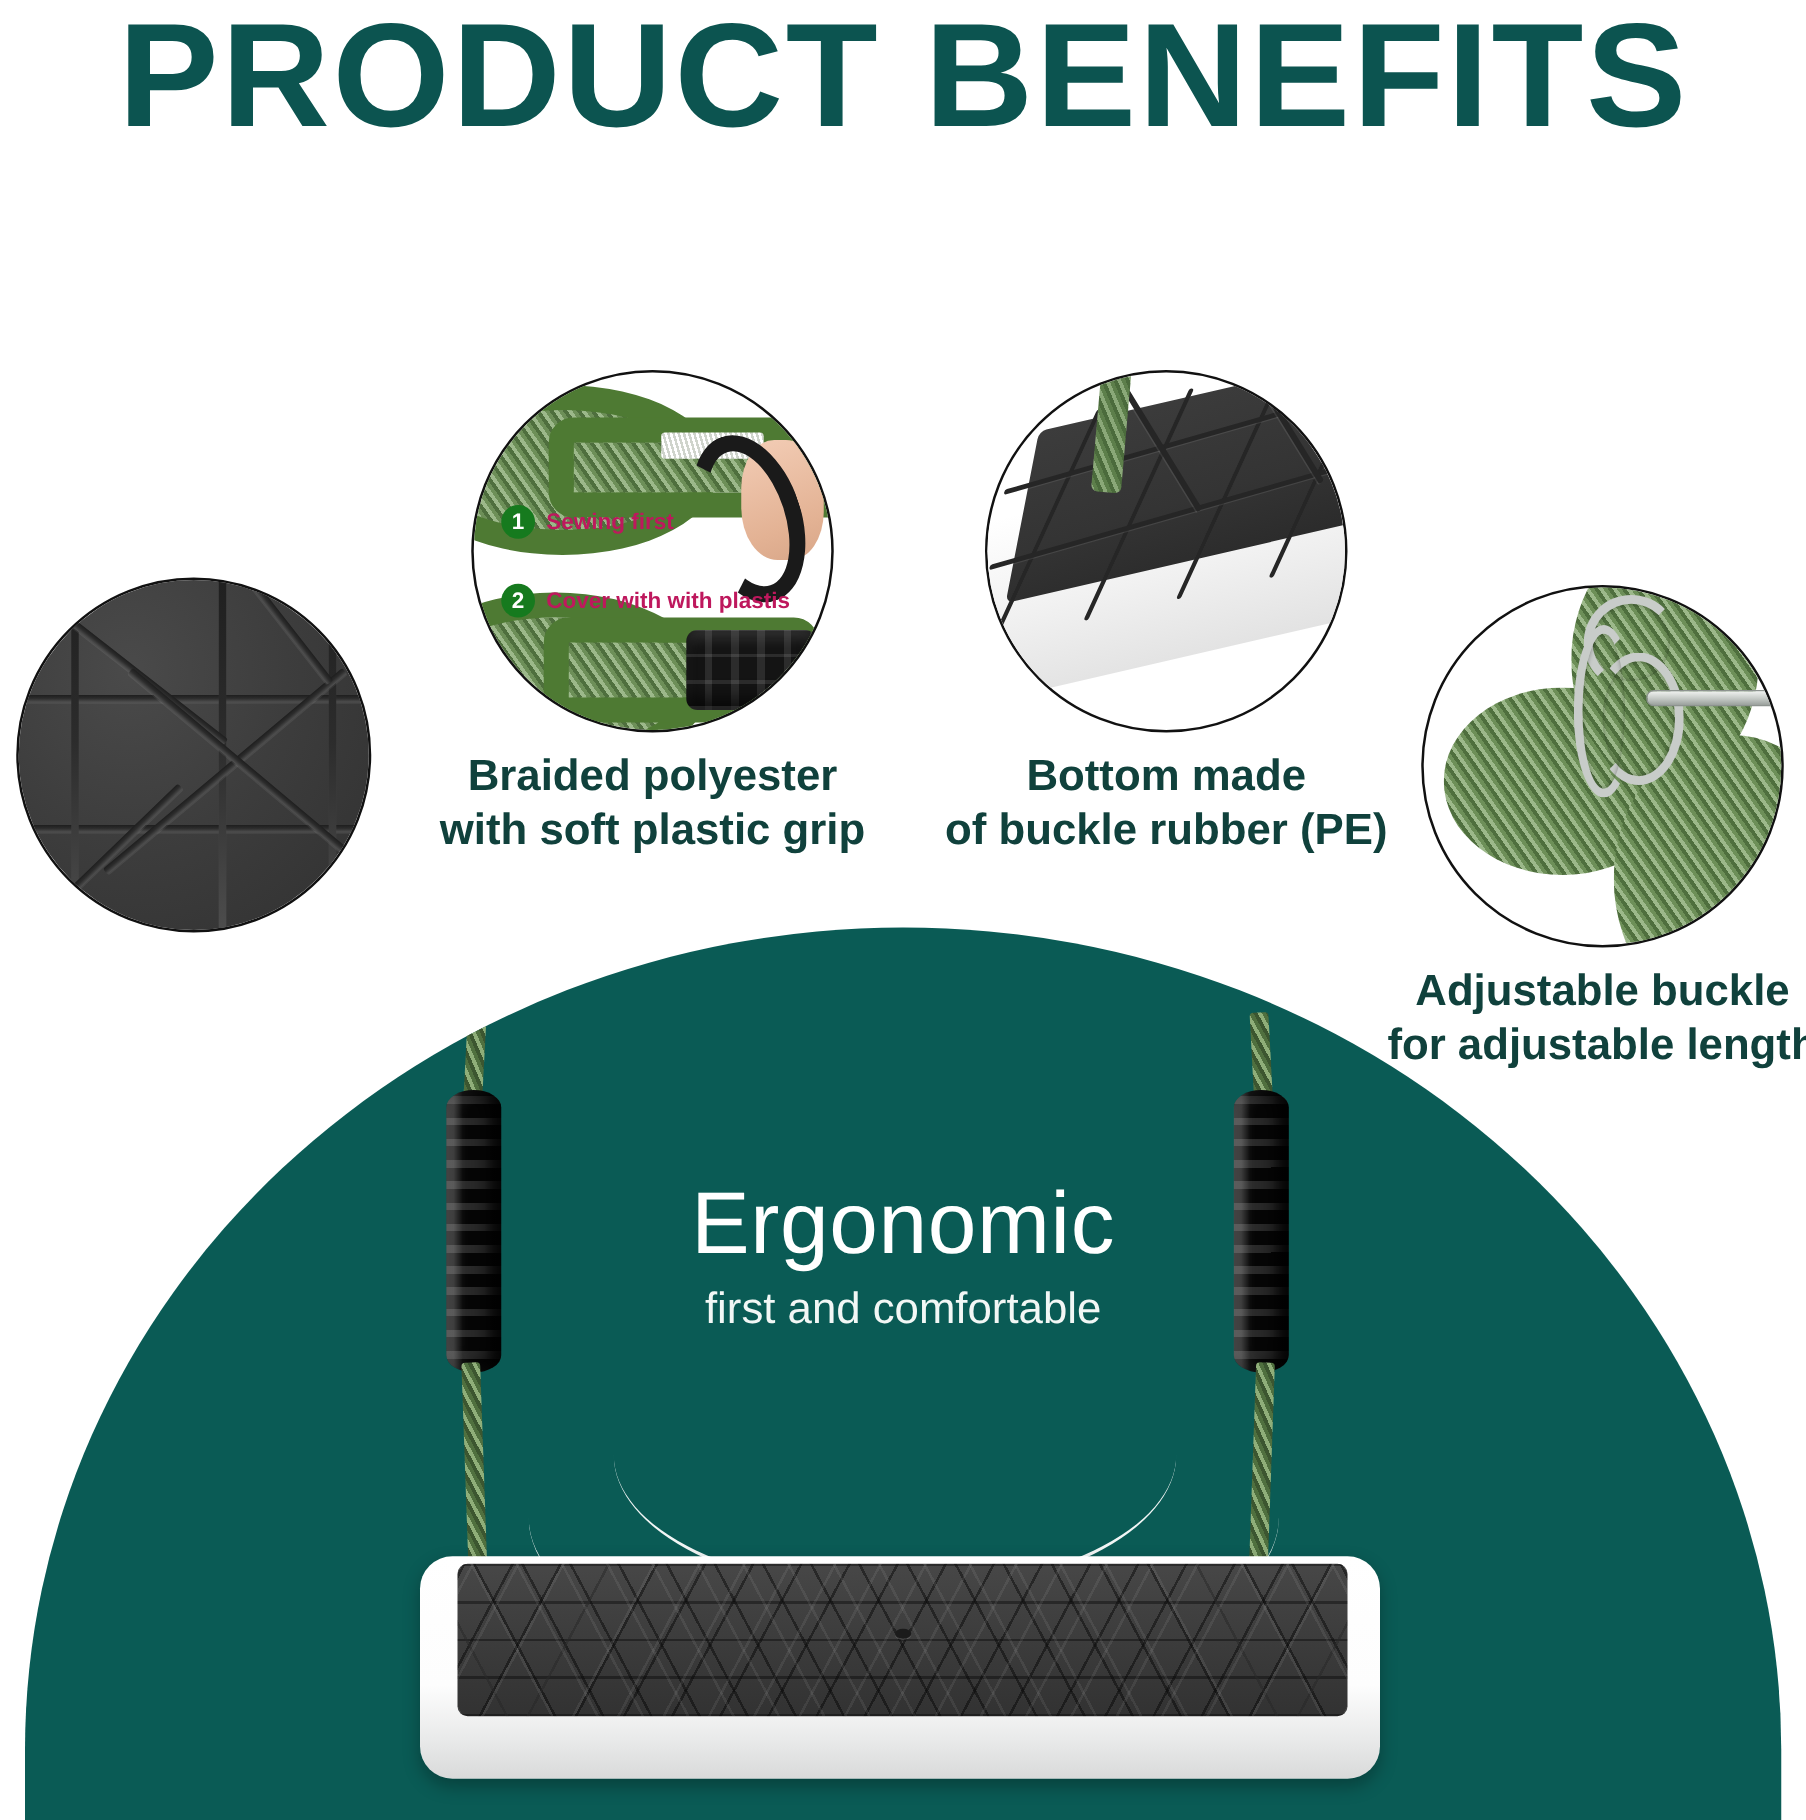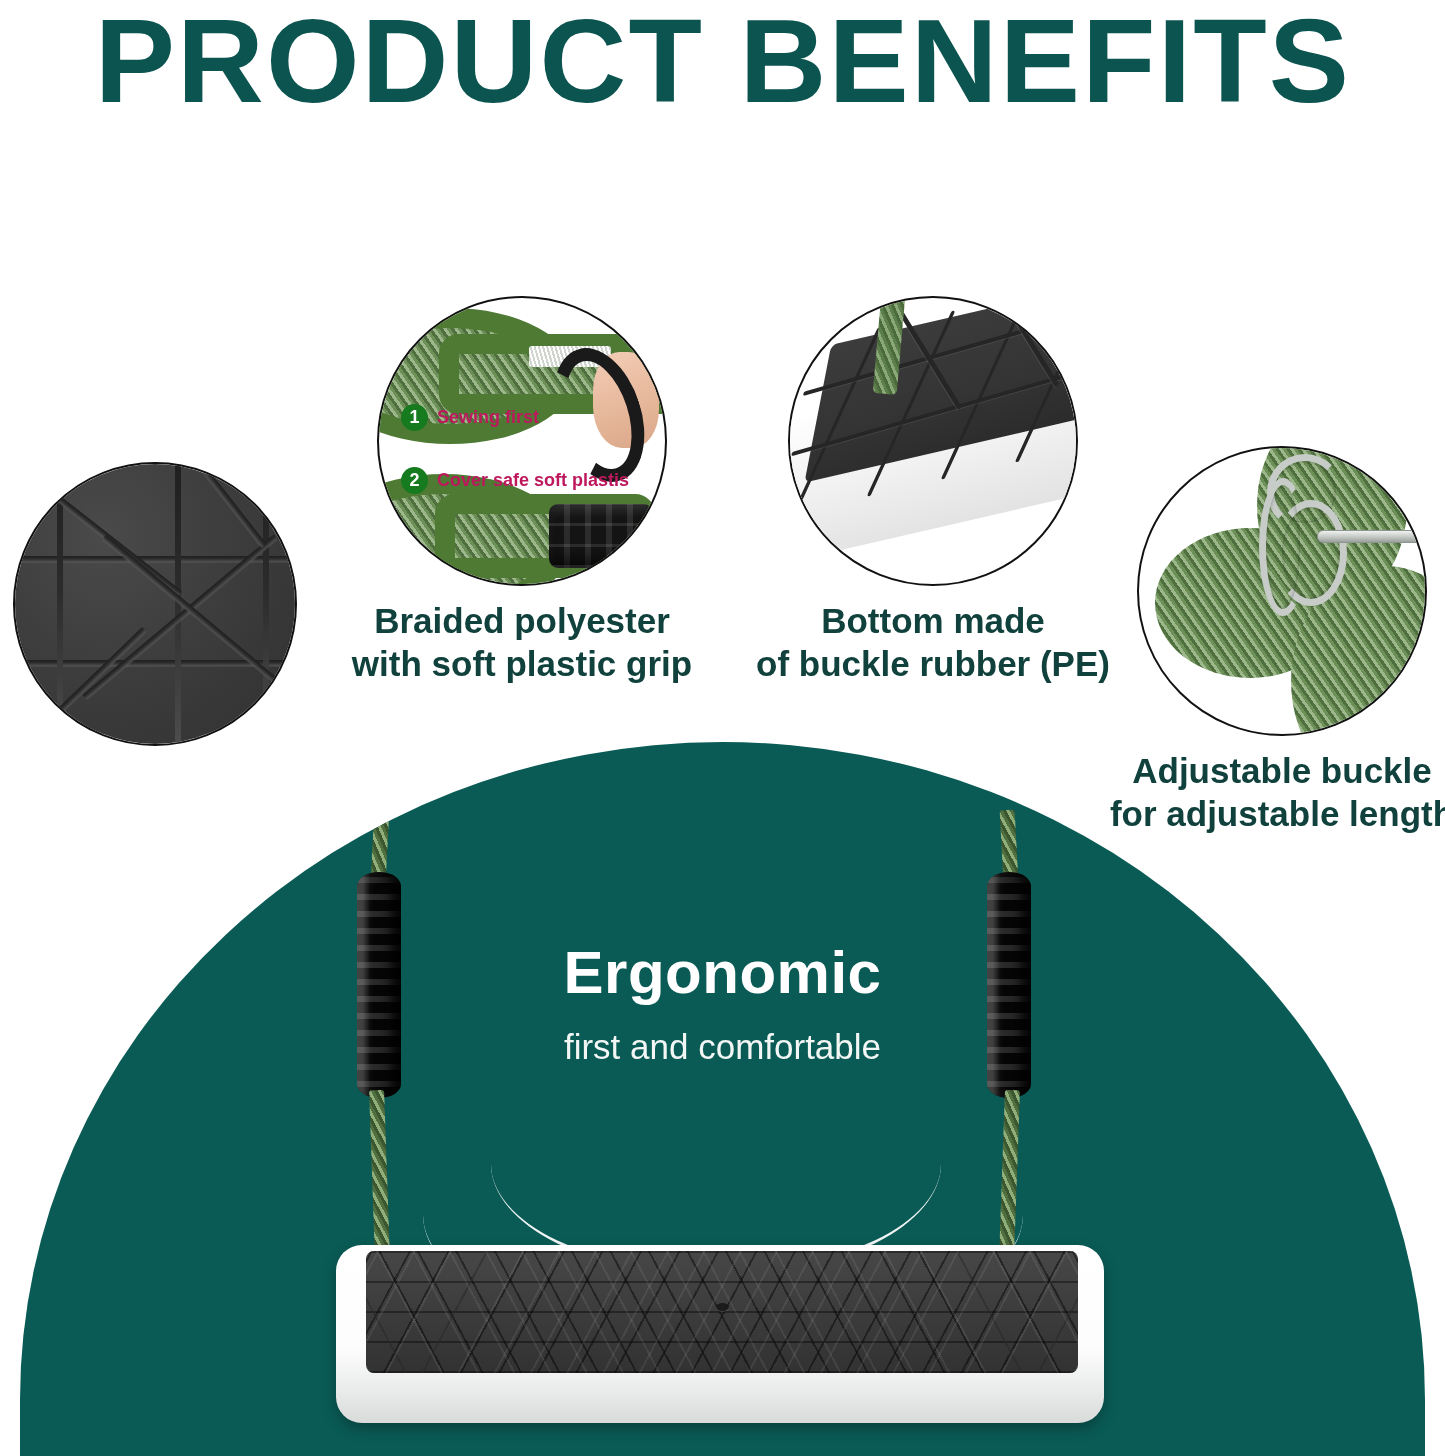--- a/index.html
+++ b/index.html
@@ -64,21 +64,21 @@
     font-size: 35px;
     line-height: 1.22;
     font-weight: 700;
     white-space: nowrap;
   }
 
   
   #callout-nonslip   { left: -5px;   top: 462px; width: 320px; }
   #callout-braided   { left: 352px;  top: 296px; width: 340px; }
   #callout-bottom    { left: 778px;  top: 296px; width: 310px; align-items: center; }
-  #callout-buckle    { left: 1122px; top: 446px; width: 320px; }
+  #callout-buckle    { left: 1122px; top: 468px; width: 320px; }
 
   #bubble-nonslip { width: 280px; height: 280px; }
   #bubble-braided { width: 286px; height: 286px; }
   #bubble-bottom  { width: 286px; height: 286px; }
   #bubble-buckle  { width: 286px; height: 286px; }
 
   
   .pad-surface {
     position: absolute;
     inset: -2px;
@@ -253,22 +253,22 @@
     border-radius: 50% 50% 0 0 / 46% 46% 0 0;
     overflow: hidden;
   }
   .hero-title {
     position: absolute;
     left: 0;
     top: 196px;
     width: 100%;
     text-align: center;
     color: #ffffff;
-    font-size: 60px;
-    font-weight: 700;
+    font-size: 70px;
+    font-weight: 400;
     letter-spacing: 0.5px;
   }
   .hero-sub {
     position: absolute;
     left: 0;
     top: 285px;
     width: 100%;
     text-align: center;
     color: #f2f7f5;
     font-size: 35px;
@@ -430,21 +430,21 @@
         <div class="grip-bands"></div>
       </div>
 
       <div class="steps">
         <div class="step-row">
           <div class="step-badge">1</div>
           <div class="step-label">Sewing first</div>
         </div>
         <div class="step-row">
           <div class="step-badge">2</div>
-          <div class="step-label">Cover safe soft plastis</div>
+          <div class="step-label">Cover with with plastis</div>
         </div>
       </div>
     </div>
   </div>
   <div class="caption">
     <div>Braided polyester</div>
     <div>with soft plastic grip</div>
   </div>
 </div>
 

